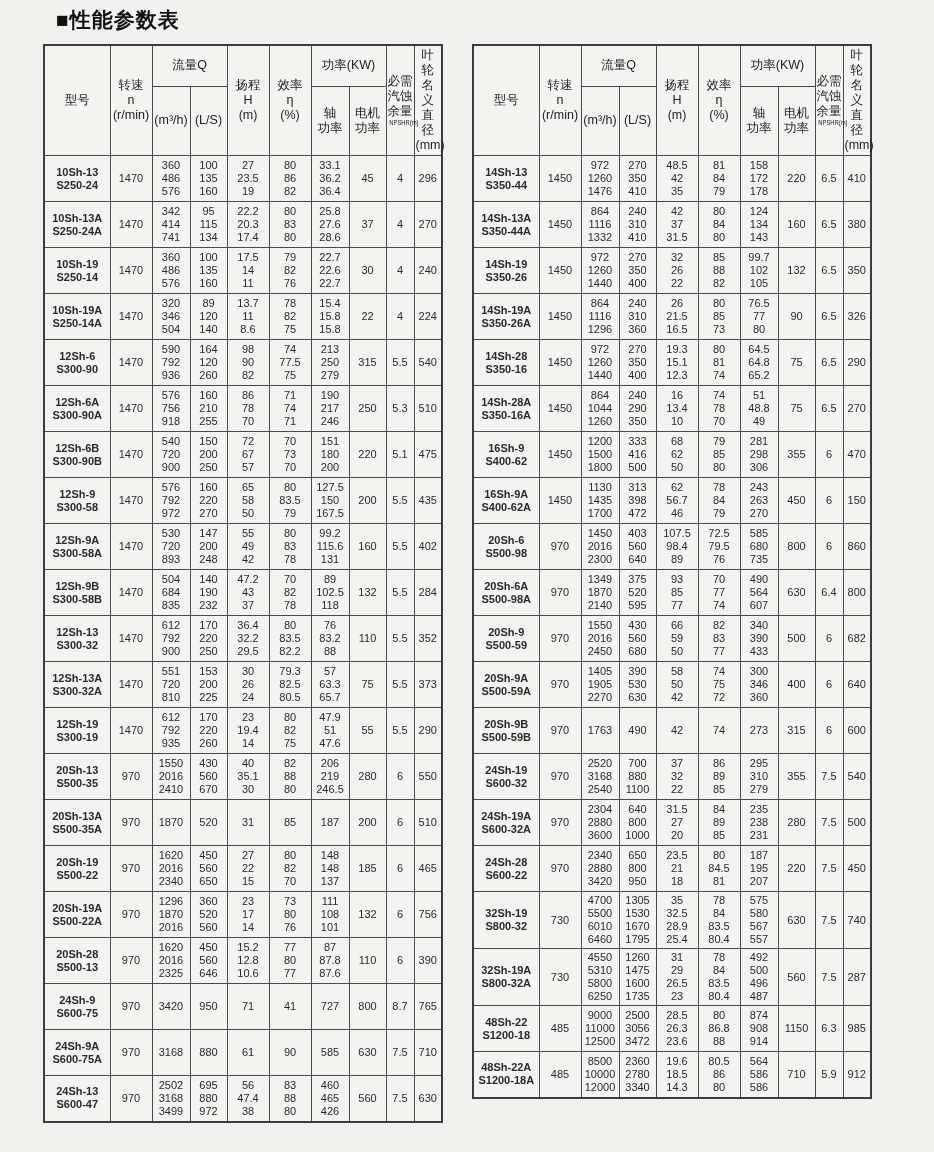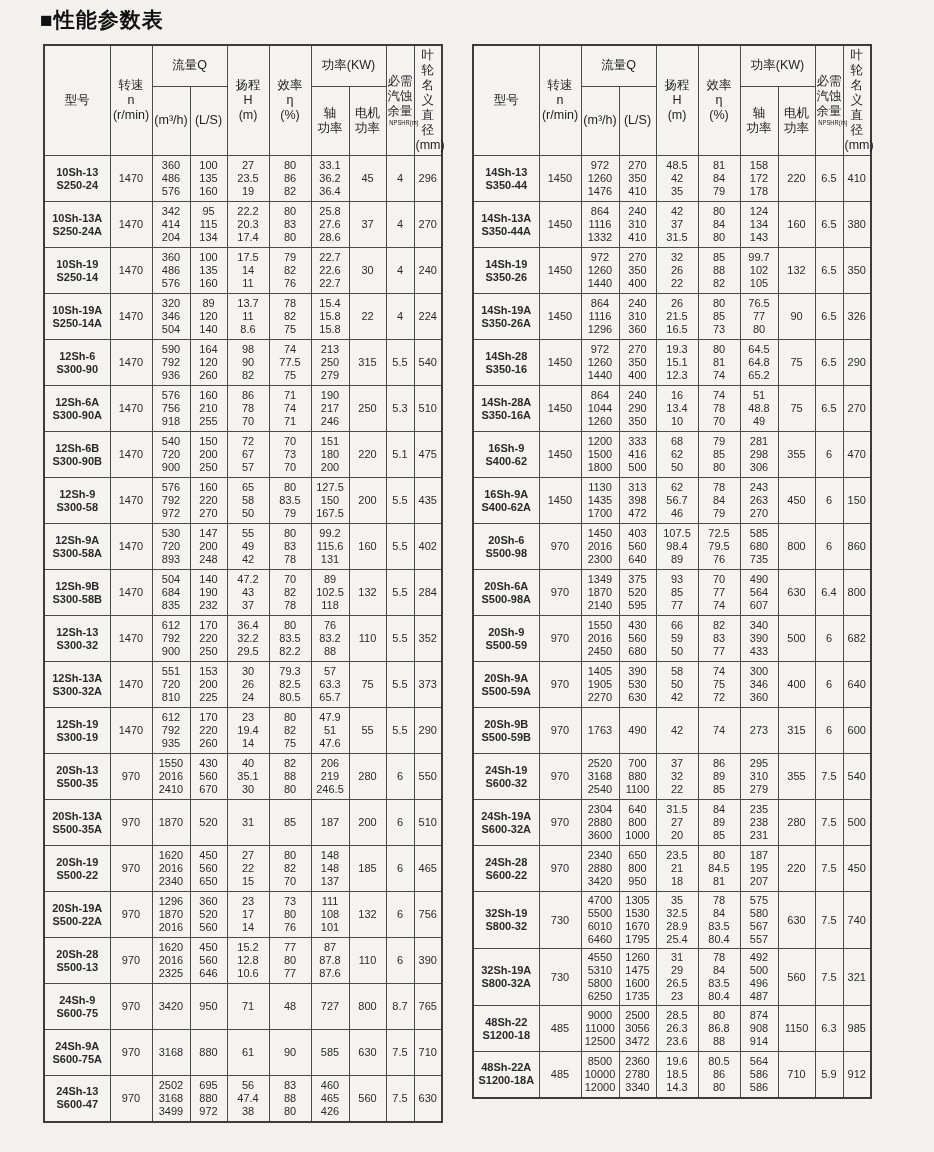--- a/index.html
+++ b/index.html
@@ -6,21 +6,21 @@
   body{
     width:934px;height:1152px;
     background:#f2f1ed;
     font-family:"Liberation Sans","DejaVu Sans",sans-serif;
     color:#222;
     position:relative;
     overflow:hidden;
   }
   .page{position:absolute;inset:0;}
   .page-title{
-    position:absolute;left:40px;top:6px;
+    position:absolute;left:56px;top:6px;
     font-size:21px;font-weight:bold;color:#111;
     letter-spacing:1px;
   }
   table.spec{
     position:absolute;top:44px;
     border-collapse:collapse;
     table-layout:fixed;
     width:399px;
     background:#f4f3f0;
     border:2px solid #3c3c3c;
@@ -135,21 +135,21 @@
           <td>45</td>
           <td>4</td>
           <td>296</td>
         </tr>
         <tr>
           <td class="model-cell">10Sh-13A
 S250-24A</td>
           <td>1470</td>
           <td>342
 414
-204</td>
+741</td>
           <td>95
 115
 134</td>
           <td>22.2
 20.3
 17.4</td>
           <td>80
 83
 80</td>
           <td>25.8
@@ -517,21 +517,21 @@
           <td>6</td>
           <td>390</td>
         </tr>
         <tr>
           <td class="model-cell">24Sh-9
 S600-75</td>
           <td>970</td>
           <td>3420</td>
           <td>950</td>
           <td>71</td>
-          <td>48</td>
+          <td>41</td>
           <td>727</td>
           <td>800</td>
           <td>8.7</td>
           <td>765</td>
         </tr>
         <tr>
           <td class="model-cell">24Sh-9A
 S600-75A</td>
           <td>970</td>
           <td>3168</td>
@@ -1019,21 +1019,21 @@
           <td>78
 84
 83.5
 80.4</td>
           <td>492
 500
 496
 487</td>
           <td>560</td>
           <td>7.5</td>
-          <td>321</td>
+          <td>287</td>
         </tr>
         <tr>
           <td class="model-cell">48Sh-22
 S1200-18</td>
           <td>485</td>
           <td>9000
 11000
 12500</td>
           <td>2500
 3056

